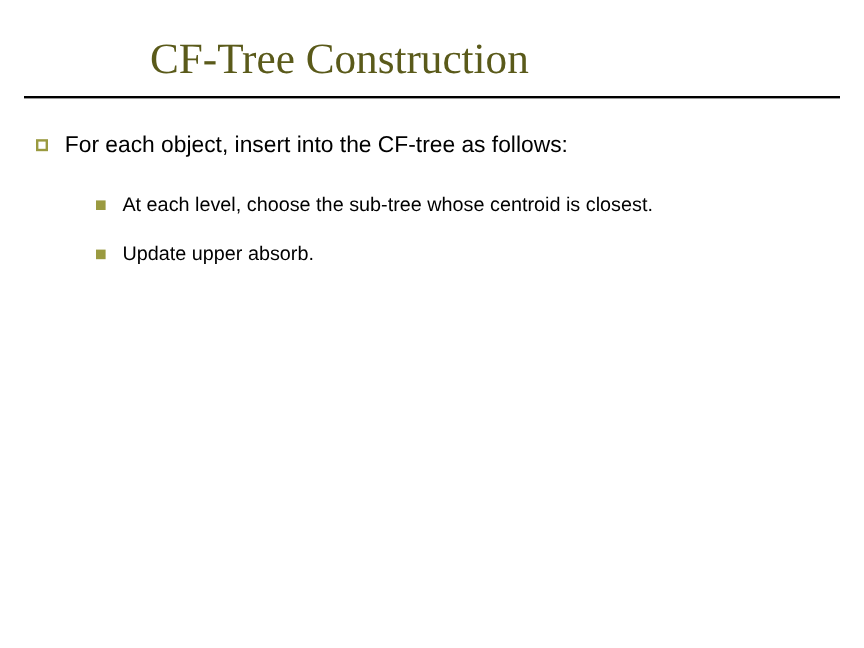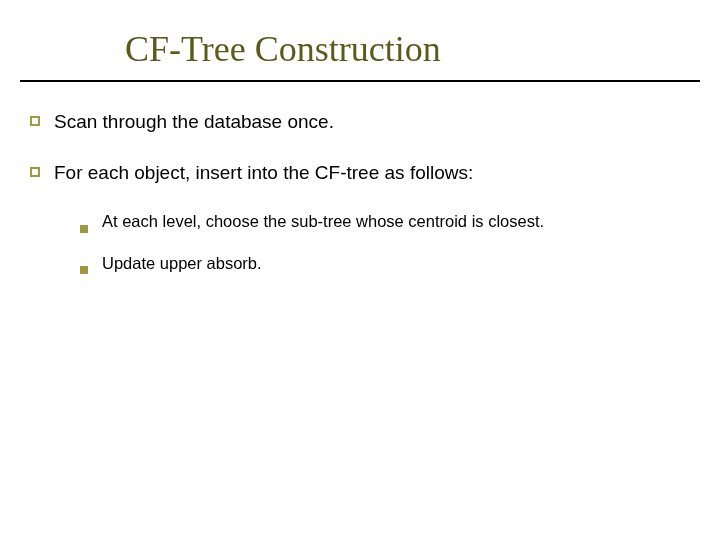--- a/index.html
+++ b/index.html
@@ -51,21 +51,21 @@
       height: 10px;
       border: 2px solid #9a9a40;
       margin-top: 6px;
       margin-right: 14px;
     }
     .sub-list {
       padding-left: 50px;
     }
     .sub-item {
       display: flex;
-      align-items: flex-end;
+      align-items: flex-start;
       margin-bottom: 20px;
       font-size: 16.5px;
       line-height: 1.3;
     }
     .sub-bullet {
       flex: 0 0 auto;
       width: 8px;
       height: 8px;
       background: #9a9a40;
       margin-top: 6px;
@@ -81,24 +81,20 @@
 <div class="slide">
 
   <div class="title-wrap">
     <h1 class="title">CF-Tree Construction</h1>
   </div>
 
   <hr class="hr">
 
   <div class="content">
 
-    <div class="top-item">
-      <span class="top-bullet"></span>
-      <span class="txt">Scan through the database once.</span>
-    </div>
 
     <div class="top-item">
       <span class="top-bullet"></span>
       <span class="txt">For each object, insert into the CF-tree as follows:</span>
     </div>
 
     <div class="sub-list">
 
       <div class="sub-item">
         <span class="sub-bullet"></span>

